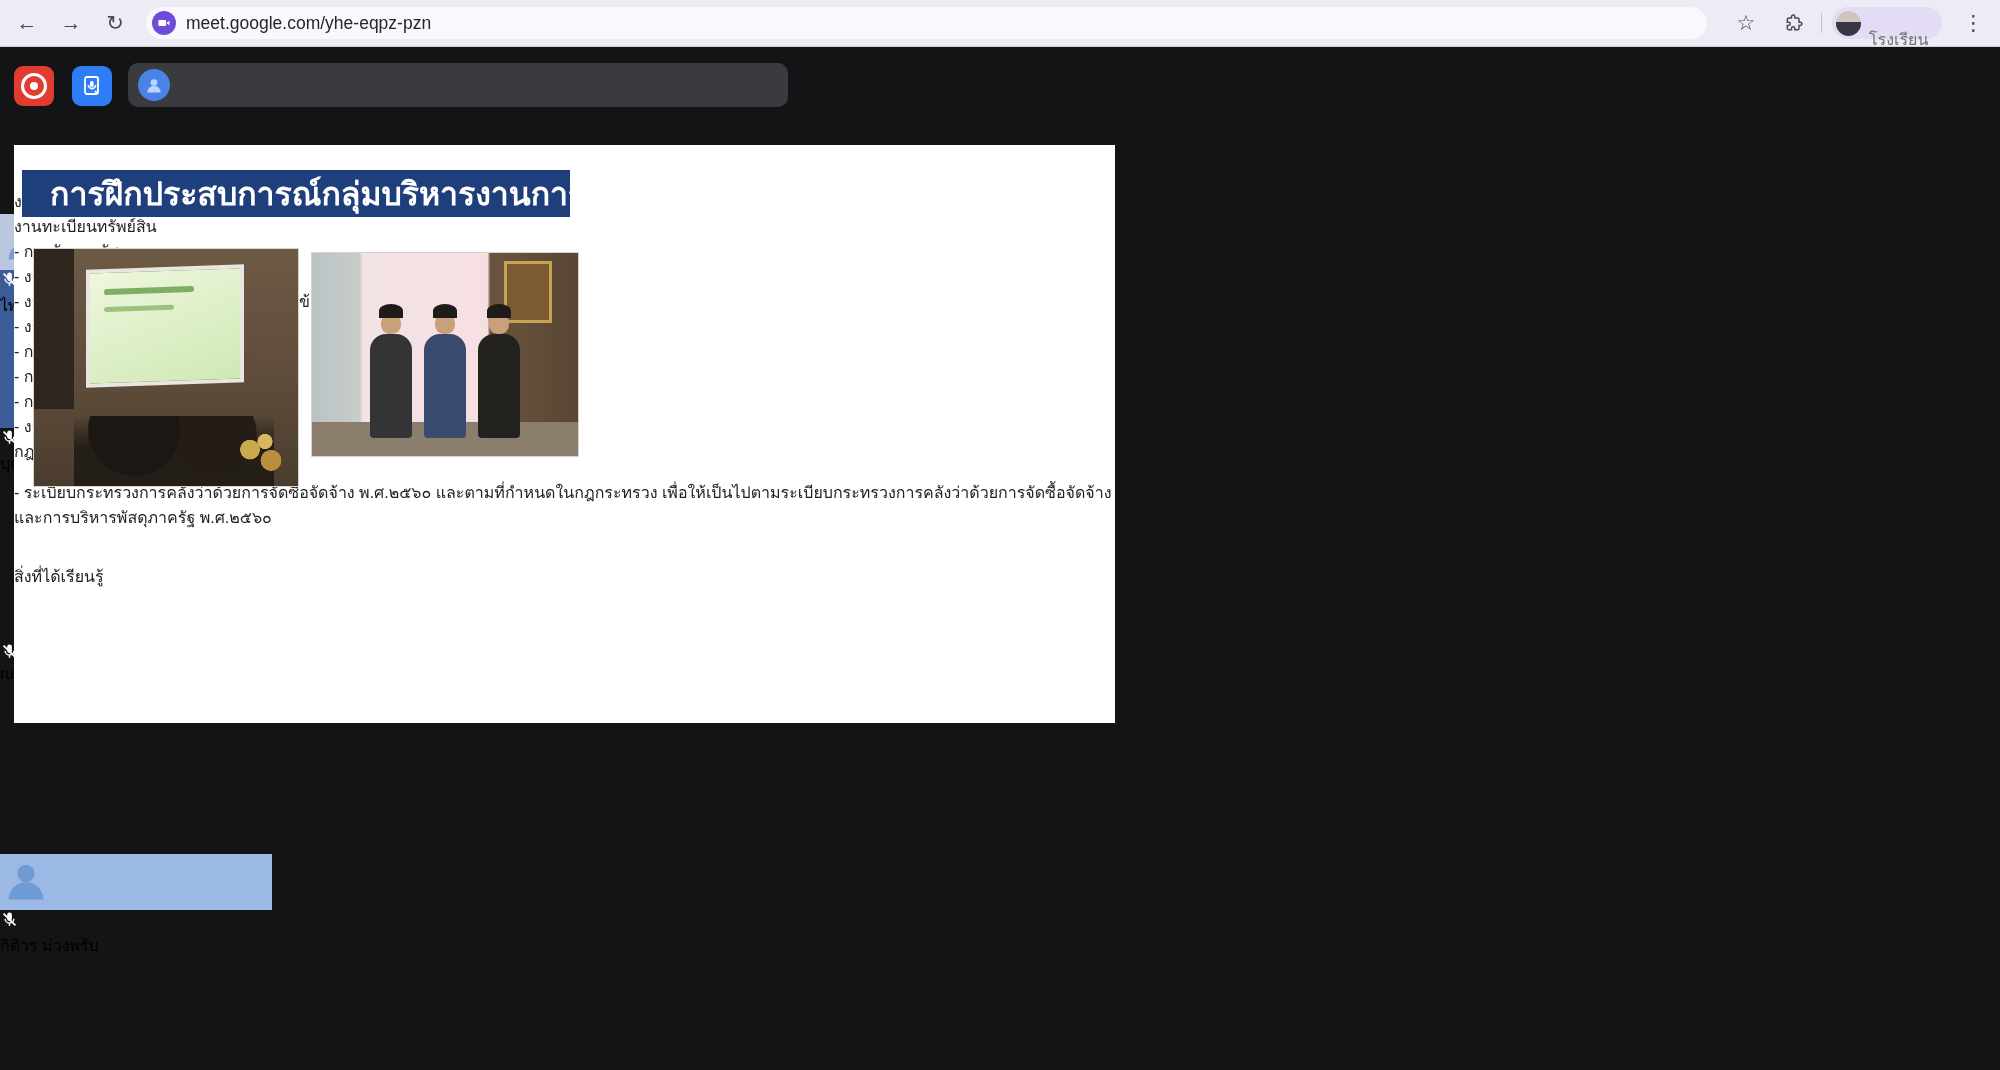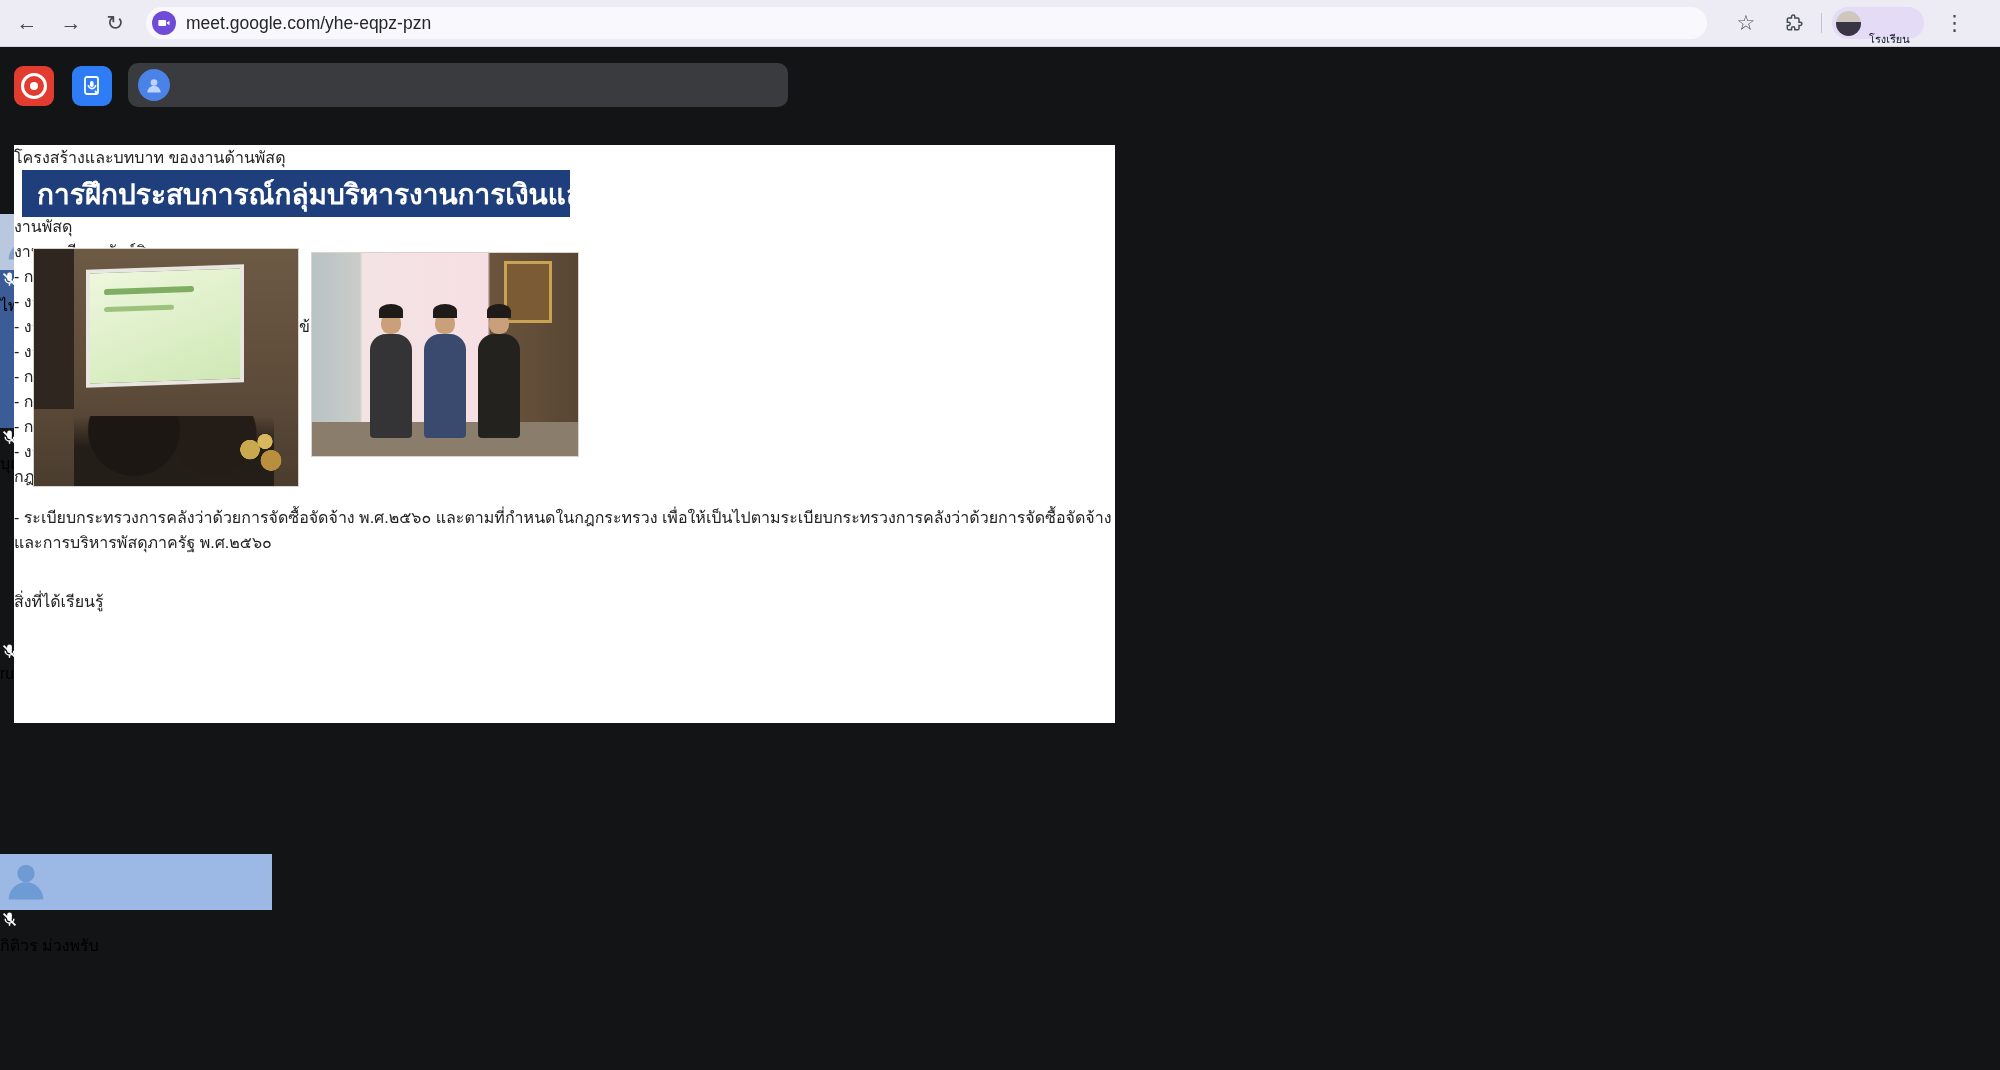--- a/index.html
+++ b/index.html
@@ -12,36 +12,36 @@
     border-bottom:1px solid #cfd0da;display:flex;align-items:center;}
   .nav-ico{width:34px;height:34px;border-radius:50%;display:flex;align-items:center;justify-content:center;
     color:#474b4f;font-size:21px;margin-left:10px;cursor:pointer;}
   .url-pill{height:32px;flex:0 0 1555px;margin-left:14px;background:#f9f8fd;border-radius:16px;
     display:flex;align-items:center;padding-left:6px;text-align:right;}
   .meet-cam-badge{width:24px;height:24px;border-radius:50%;background:#6f4bd8;display:flex;align-items:center;justify-content:center;}
   .url-text{margin-left:10px;font-size:17.5px;color:#23262b;}
   .chrome-right{display:flex;align-items:center;margin-left:12px;gap:4px;}
   .chip{height:32px;border-radius:16px;background:#e4dbf6;display:flex;align-items:center;gap:8px;padding:0 14px 0 4px;}
   .chip-avatar{width:25px;height:25px;border-radius:50%;background:linear-gradient(180deg,#cfc6bd 45%,#3a3545 45%);}
-  .chip-label{font-size:11px;color:#0f172a;margin-top:32px;}
+  .chip-label{font-size:16px;color:#737373;margin-top:32px;}
   .vdiv{width:1px;height:20px;background:#c4c2ce;margin:0 6px;}
 
   
   .sq-btn{position:absolute;top:66px;width:40px;height:40px;border-radius:9px;display:flex;align-items:center;justify-content:center;}
   .rec-ring{width:20px;height:20px;border:3px solid #fff;border-radius:50%;display:flex;align-items:center;justify-content:center;}
   .rec-dot{width:8px;height:8px;background:#fff;border-radius:50%;}
   .presenter-pill{position:absolute;left:128px;top:63px;height:44px;width:660px;background:#3a3b3e;border-radius:10px;
     display:flex;align-items:center;gap:12px;padding-left:10px;box-sizing:border-box;}
   .presenter-avatar{width:32px;height:32px;border-radius:50%;background:#4b82e8;display:flex;align-items:center;justify-content:center;}
   .presenter-text{color:#e8eaed;font-size:18.5px;white-space:nowrap;}
 
   
   .slide{position:absolute;left:14px;top:145px;width:1101px;height:578px;background:#fff;color:#222;}
   .slide-banner{position:absolute;left:8px;top:25px;width:548px;height:47px;background:#1e3e7c;color:#fff;
-    font-weight:bold;font-size:28px;display:flex;align-items:center;padding-left:15px;box-sizing:border-box;white-space:nowrap;}
+    font-weight:bold;font-size:32px;display:flex;align-items:center;padding-left:28px;box-sizing:border-box;white-space:nowrap;}
   .photo{position:absolute;overflow:hidden;border:1px solid #d8d4cc;}
   .ph-l{left:19px;top:103px;width:264px;height:237px;background:linear-gradient(180deg,#6d5a45 0%,#5d4b39 60%,#4a3c2e 100%);}
   .ph-l .scr{position:absolute;left:52px;top:18px;width:150px;height:110px;background:linear-gradient(160deg,#eef7dd,#cfe8b5);border:4px solid #e8e6e0;transform:skewY(-2deg);}
   .ph-l .scr i{position:absolute;left:14px;top:16px;width:90px;height:6px;background:#7fae62;border-radius:3px;}
   .ph-l .scr em{position:absolute;left:14px;top:34px;width:70px;height:5px;background:#9cc27e;border-radius:3px;}
   .ph-l .win{position:absolute;left:0;top:0;width:40px;height:160px;background:#2f2620;}
   .ph-l .ppl{position:absolute;left:40px;bottom:0;width:200px;height:70px;background:radial-gradient(circle at 30% 20%,#1c1713 30%,transparent 31%),radial-gradient(circle at 70% 25%,#241d17 28%,transparent 29%),linear-gradient(180deg,transparent 0%,#241e18 45%);}
   .ph-l .gold{position:absolute;right:6px;bottom:4px;width:60px;height:54px;background:radial-gradient(circle at 30% 40%,#caa84e 18%,transparent 19%),radial-gradient(circle at 65% 60%,#b98f3e 20%,transparent 21%),radial-gradient(circle at 55% 25%,#d8b75e 14%,transparent 15%);}
   .ph-r{left:297px;top:107px;width:266px;height:203px;background:linear-gradient(90deg,#b9c2c4 0%,#c9cdc9 18%,#f3e3e4 19%,#f6dfe2 66%,#6b543d 67%,#584633 100%);}
   .ph-r .frame{position:absolute;right:26px;top:8px;width:42px;height:56px;background:#7a5b33;border:3px solid #caa254;}
@@ -169,21 +169,20 @@
     </div>
     <div class="photo ph-r">
       <i class="frame"></i>
         <i class="floor"></i>
       <i class="pers" style="left:58px;background:#343436;"></i>
       <i class="pers" style="left:112px;background:#3a4a6e;"></i>
       <i class="pers" style="left:166px;background:#23221f;"></i>
       <i class="flw"></i>
     </div>
 
-    <div class="diag-head">โครงสร้างและบทบาท ของงานด้านพัสดุ</div>
     <div class="diag-bar"></div>
     <div class="dar" style="left:790px;top:214px;height:22px;"></div>
     <div class="dar" style="left:970px;top:214px;height:22px;"></div>
     <div class="dbox" style="left:756px;top:240px;">งานพัสดุ</div>
     <div class="dbox" style="left:905px;top:240px;">งานทะเบียนทรัพย์สิน</div>
     <div class="dlist" style="left:758px;top:288px;">
       <div>- การจัดการพัสดุ</div>
       <div>- งานรับและคืนหลักประกันสัญญา</div>
       <div>- งานประสานงานกับคณะกรรมการที่เกี่ยวข้อง</div>
       <div>- งานอื่น ๆ</div>

